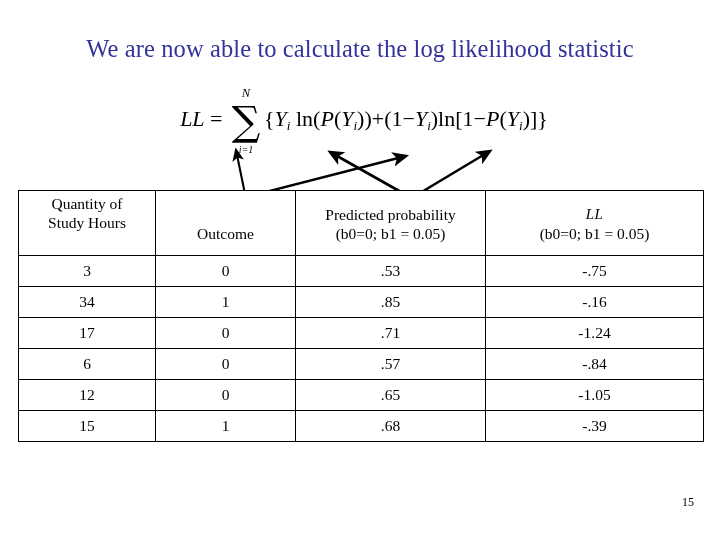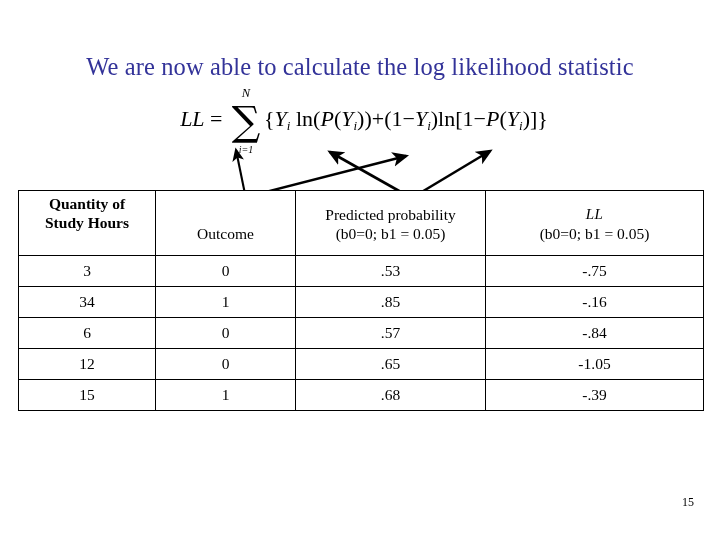--- a/index.html
+++ b/index.html
@@ -19,21 +19,21 @@
     position: absolute;
     inset: 0;
     width: 720px;
     height: 540px;
   }
 
   
   .slide-title {
     position: absolute;
     left: 0;
-    top: 52px;
+    top: 34px;
     width: 720px;
     text-align: center;
     font-family: "Liberation Serif", "DejaVu Serif", serif;
     font-size: 24.5px;
     line-height: 30px;
     color: #333399;
     letter-spacing: 0.1px;
     white-space: nowrap;
   }
 
@@ -135,21 +135,20 @@
   .hdr-row th {
     height: 52px;
     vertical-align: bottom;
     padding-bottom: 12px;
     line-height: 19px;
   }
   .hdr-row th.top-al {
     vertical-align: top;
     padding-top: 3px;
     padding-bottom: 0;
-    font-weight: bold;
   }
   .hdr-ll {
     font-style: italic;
     font-size: 15px;
     letter-spacing: 0.5px;
   }
   .body-row td {
     height: 30px;
     vertical-align: middle;
     line-height: 20px;
@@ -228,20 +227,26 @@
         <td>.53</td>
         <td>-.75</td>
       </tr>
       <tr class="body-row">
         <td>34</td>
         <td>1</td>
         <td>.85</td>
         <td>-.16</td>
       </tr>
       <tr class="body-row">
+        <td>17</td>
+        <td>0</td>
+        <td>.71</td>
+        <td>-1.24</td>
+      </tr>
+      <tr class="body-row">
         <td>6</td>
         <td>0</td>
         <td>.57</td>
         <td>-.84</td>
       </tr>
       <tr class="body-row">
         <td>12</td>
         <td>0</td>
         <td>.65</td>
         <td>-1.05</td>

